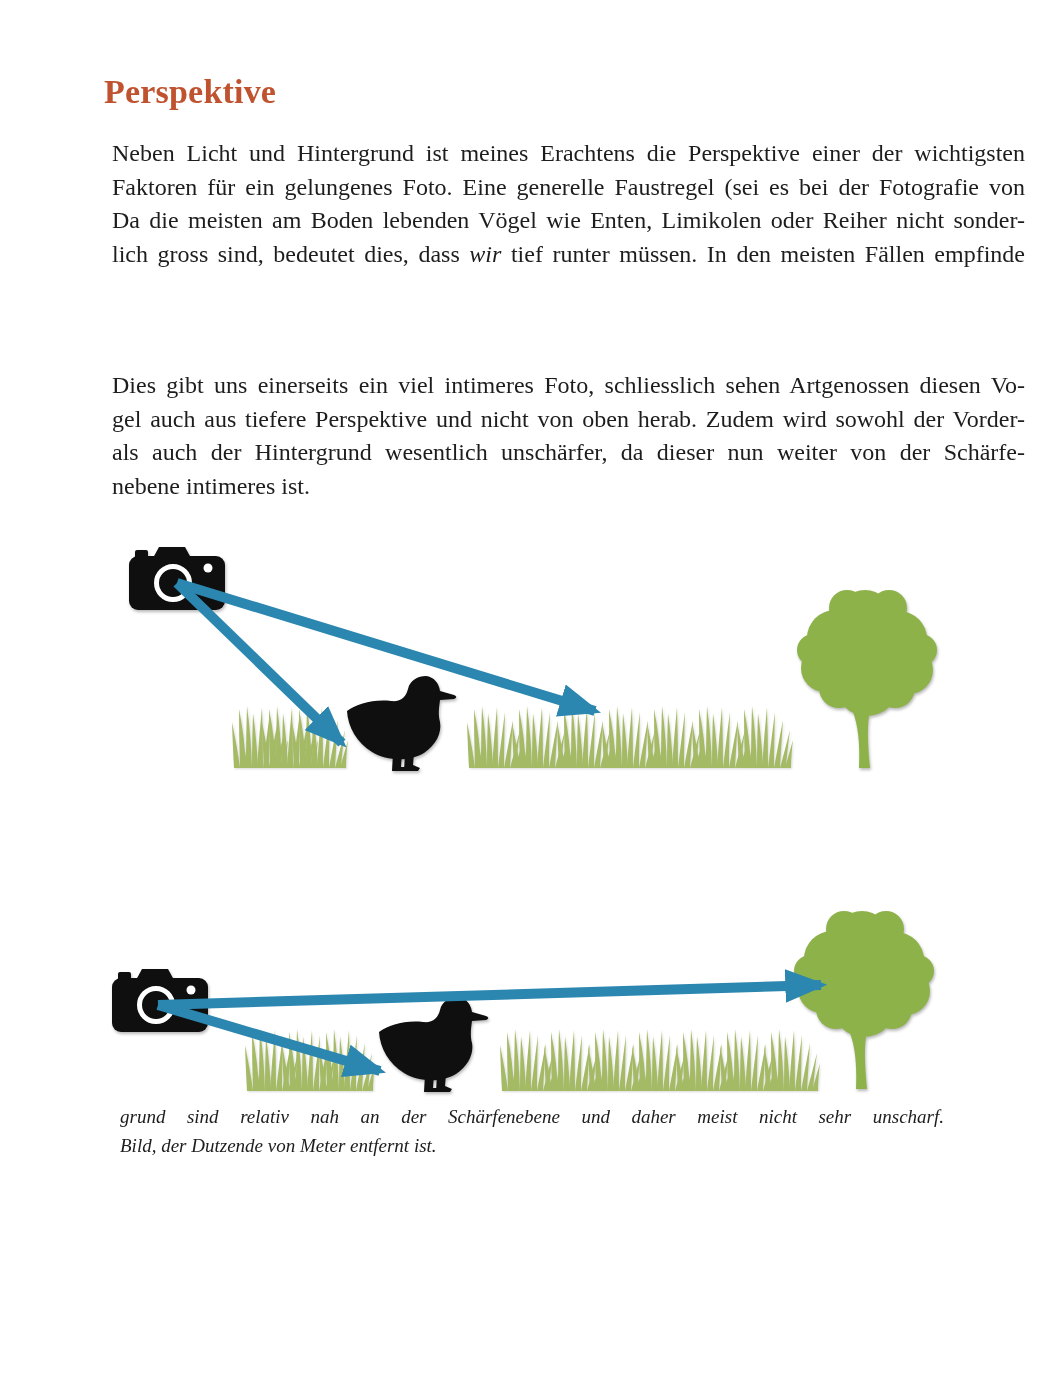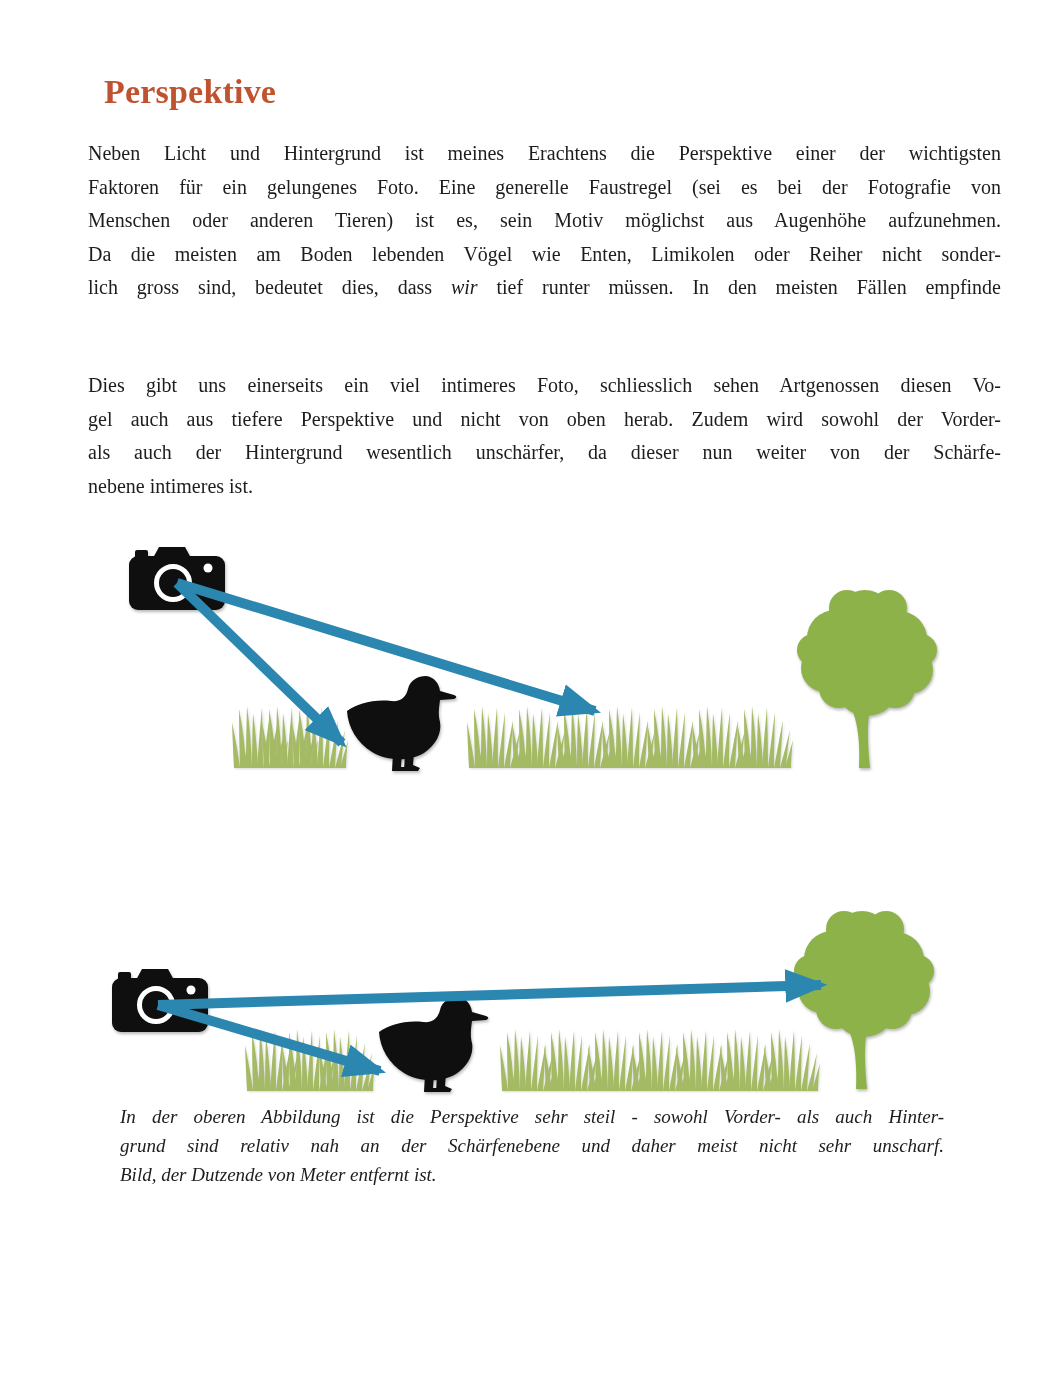--- a/index.html
+++ b/index.html
@@ -11,21 +11,21 @@
     color:var(--body_text,#1d1d1d);
     overflow:hidden;
     margin-left:32px;
   }
   .page-title{
     position:absolute;left:72px;top:74px;margin:0;
     font-size:34px;line-height:36px;font-weight:bold;
     letter-spacing:0.2px;
     color:var(--heading,#c0532f);
   }
-  .bodytext{position:absolute;left:56px;width:913px;font-size:20px;line-height:33.5px;}
+  .bodytext{position:absolute;left:80px;width:913px;font-size:24px;line-height:33.5px;}
   .p1{top:137px;}
   .p2{top:369px;}
   .jline{text-align:justify;text-align-last:justify;white-space:normal;}
   .jline.pl{text-align-last:left;}
   .caption{
     position:absolute;left:88px;top:1102px;width:824px;
     font-size:19px;line-height:29.2px;font-style:italic;
     color:var(--body_text,#242424);
   }
   .figure{position:absolute;left:60px;}
@@ -104,21 +104,20 @@
   </defs>
 </svg>
 
 <div class="page">
 
   <h1 class="page-title">Perspektive</h1>
 
   <div class="bodytext p1">
     <div class="jline">Neben Licht und Hintergrund ist meines Erachtens die Perspektive einer der wichtigsten</div>
     <div class="jline">Faktoren für ein gelungenes Foto. Eine generelle Faustregel (sei es bei der Fotografie von</div>
-    <div class="jline">Menschen oder anderen Tieren) ist es, sein Motiv möglichst aus Augenhöhe aufzunehmen.</div>
     <div class="jline">Da die meisten am Boden lebenden Vögel wie Enten, Limikolen oder Reiher nicht sonder-</div>
     <div class="jline"><span>lich gross sind, bedeutet dies, dass </span><em>wir</em><span> tief runter müssen. In den meisten Fällen empfinde</span></div>
   </div>
 
   <div class="bodytext p2">
     <div class="jline">Dies gibt uns einerseits ein viel intimeres Foto, schliesslich sehen Artgenossen diesen Vo-</div>
     <div class="jline">gel auch aus tiefere Perspektive und nicht von oben herab. Zudem wird sowohl der Vorder-</div>
     <div class="jline">als auch der Hintergrund wesentlich unschärfer, da dieser nun weiter von der Schärfe-</div>
     <div class="jline pl">nebene intimeres ist.</div>
   </div>
@@ -157,21 +156,20 @@
       <use href="#tuft" x="672" y="131"></use>
     </g>
     <use href="#tree" x="702" y="13" class="shadowed"></use>
     <use href="#duck" x="287" y="98" class="shadowed"></use>
     <use href="#camera" x="20" y="70" class="shadowed"></use>
     <line x1="66" y1="107" x2="729" y2="87" class="arrow-line" marker-end="url(#ah)"></line>
     <line x1="66" y1="107" x2="288" y2="173" class="arrow-line" marker-end="url(#ah)"></line>
   </svg>
 
   <div class="caption">
-    <div class="jline">In der oberen Abbildung ist die Perspektive sehr steil - sowohl Vorder- als auch Hinter-</div>
     <div class="jline">grund sind relativ nah an der Schärfenebene und daher meist nicht sehr unscharf.</div>
     <div class="jline pl">Bild, der Dutzende von Meter entfernt ist.</div>
   </div>
 
   <div class="footer">Seite 79 von 140</div>
   <div class="bottom-rule"></div>
 
 </div>
 
 </body></html>

